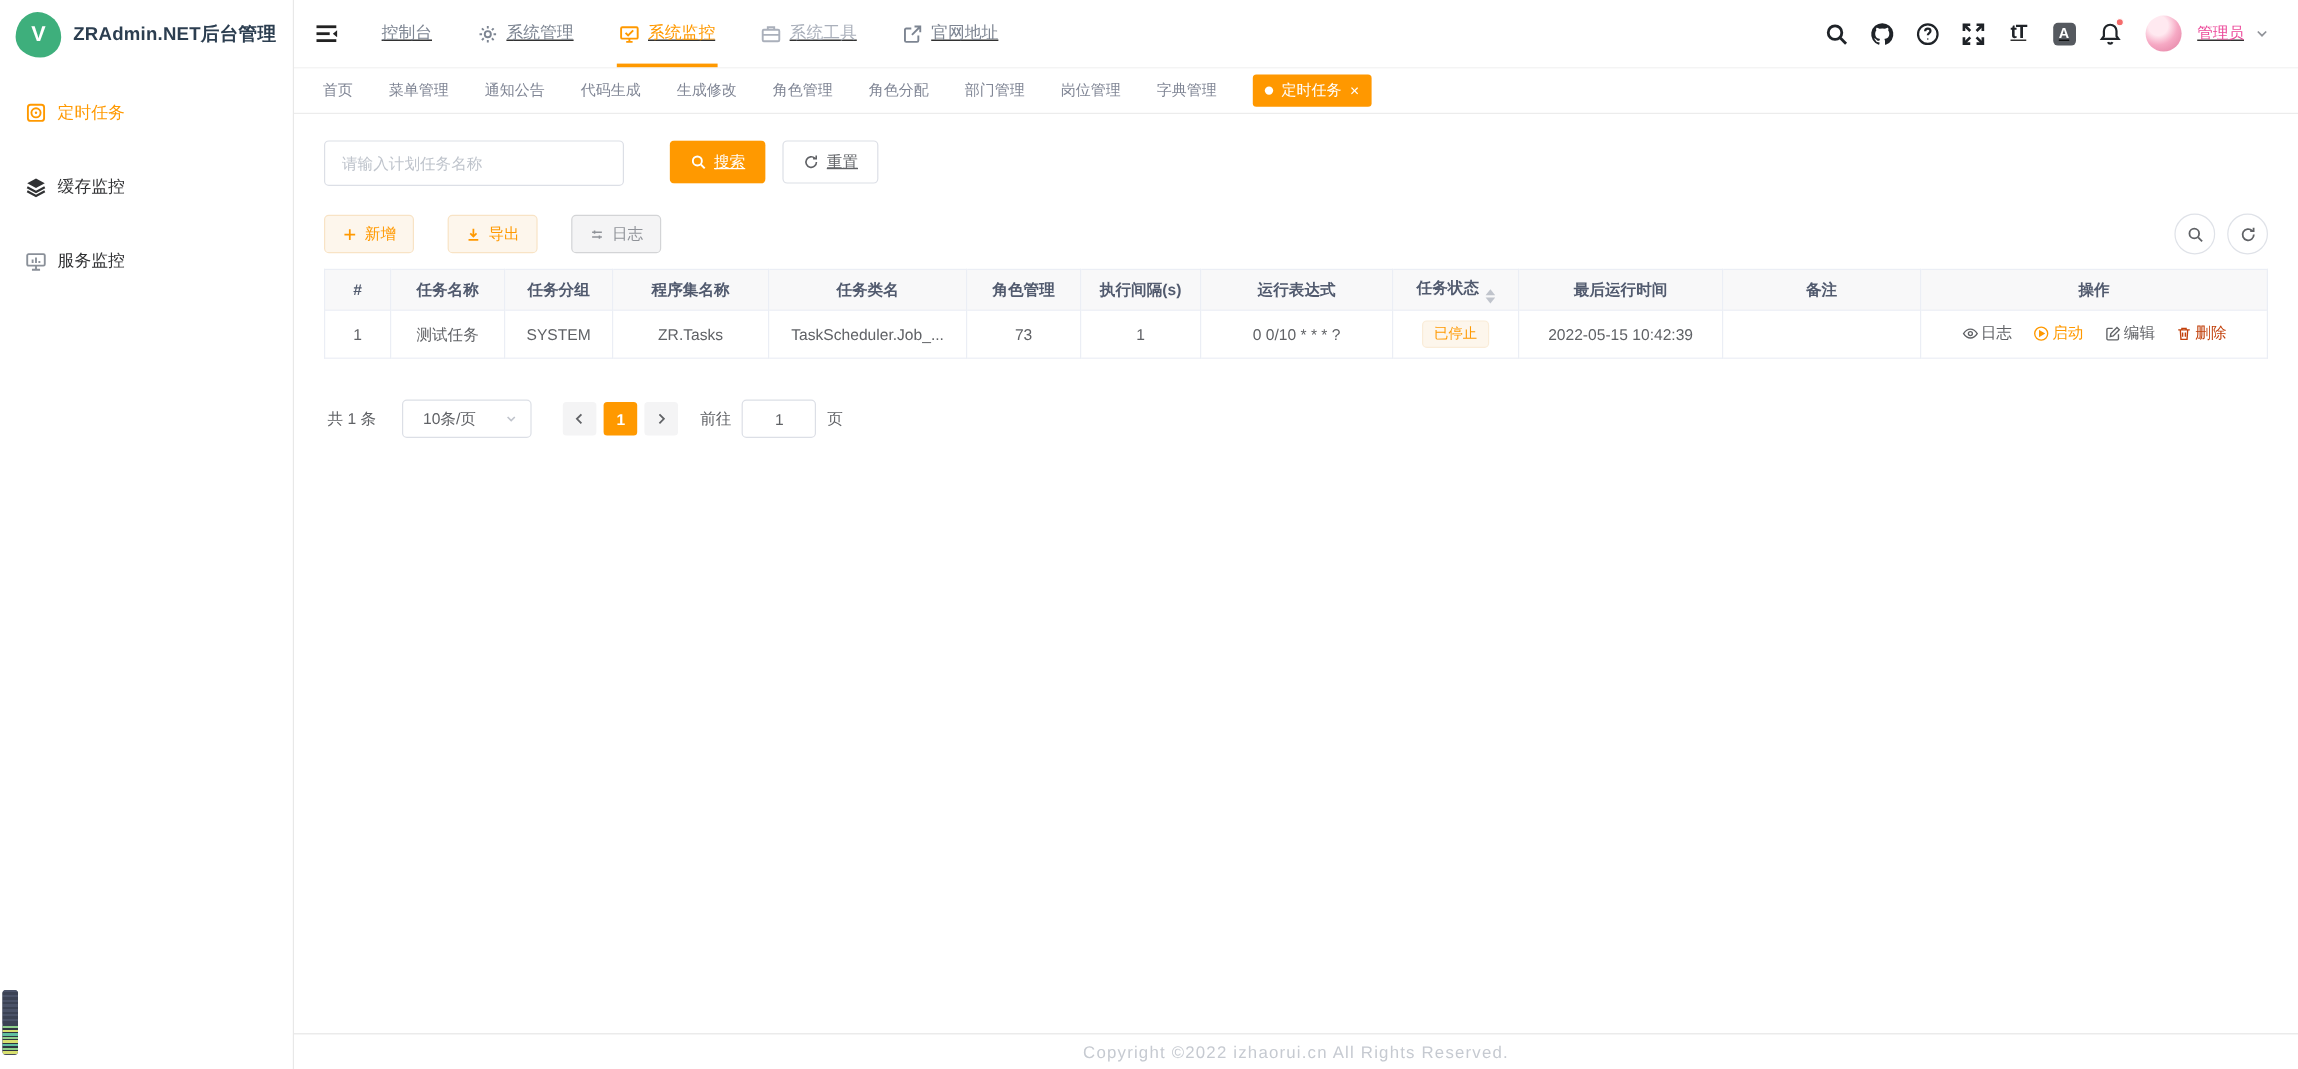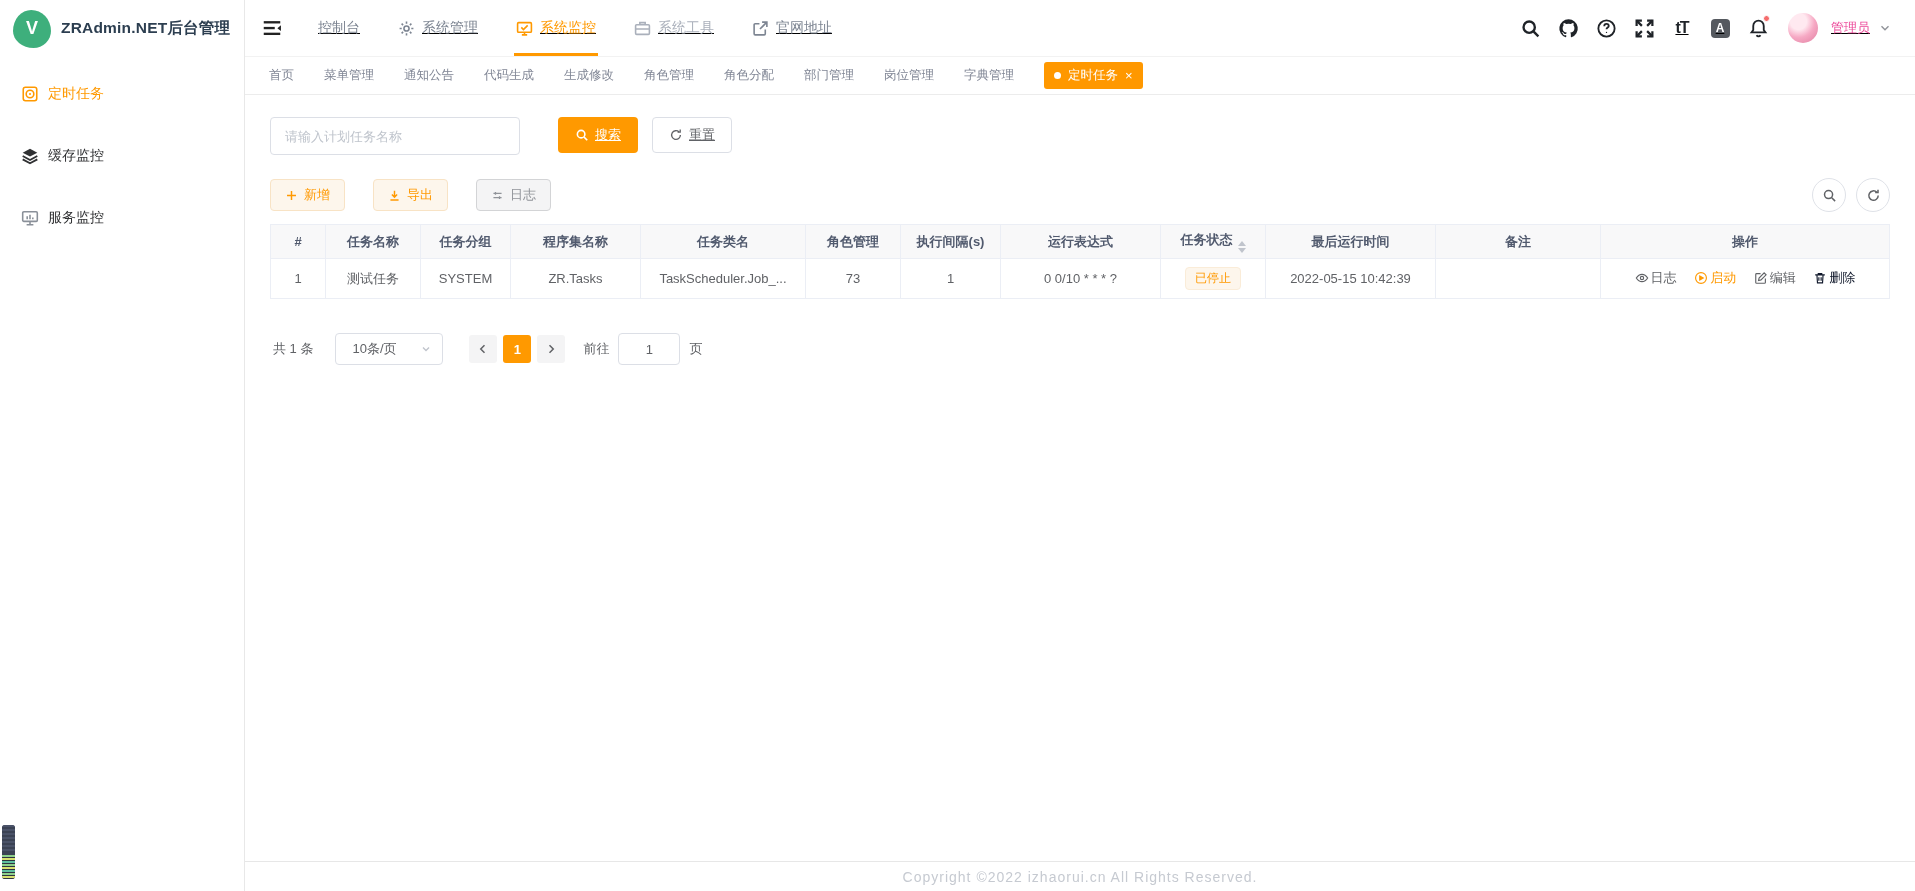--- a/index.html
+++ b/index.html
@@ -91,21 +91,21 @@
   .sort-caret { display:inline-flex; flex-direction:column; gap:2px; margin-left:5px; vertical-align:-2px; }
   .sort-caret i { width:0; height:0; border-left:4px solid transparent; border-right:4px solid transparent; display:block; }
   .sort-caret .up { border-bottom:5px solid #c0c4cc; }
   .sort-caret .down { border-top:5px solid #c0c4cc; }
   .status-tag { display:inline-block; background:#fdf6ec; border:1px solid #faecd8; color:#ff9900;
     font-size:12px; padding:3px 9px; border-radius:4px; line-height:1.2; }
   .op-link { display:inline-flex; align-items:center; gap:2px; margin:0 7px; cursor:pointer; font-size:13px; }
   .op-link svg { width:14px; height:14px; }
   .op-log, .op-edit { color:#606266; }
   .op-start { color:#ff9900; }
-  .op-delete { color:#0f172a; }
+  .op-delete { color:#c2410c; }
 
   
   .pagination { margin-top:34px; display:flex; align-items:center; font-size:13px; color:#606266; }
   .pg-total { margin-left:3px; }
   .pg-size { margin-left:22px; width:108px; height:32px; border:1px solid #dcdfe6; border-radius:4px;
     display:flex; align-items:center; justify-content:space-between; padding:0 10px 0 16px; cursor:pointer; color:#606266; }
   .pg-size svg { width:12px; height:12px; color:#c0c4cc; }
   .pg-btn { width:28px; height:28px; border-radius:3px; background:#f4f4f5; color:#606266;
     display:flex; align-items:center; justify-content:center; cursor:pointer; }
   .pg-btn svg { width:12px; height:12px; }

